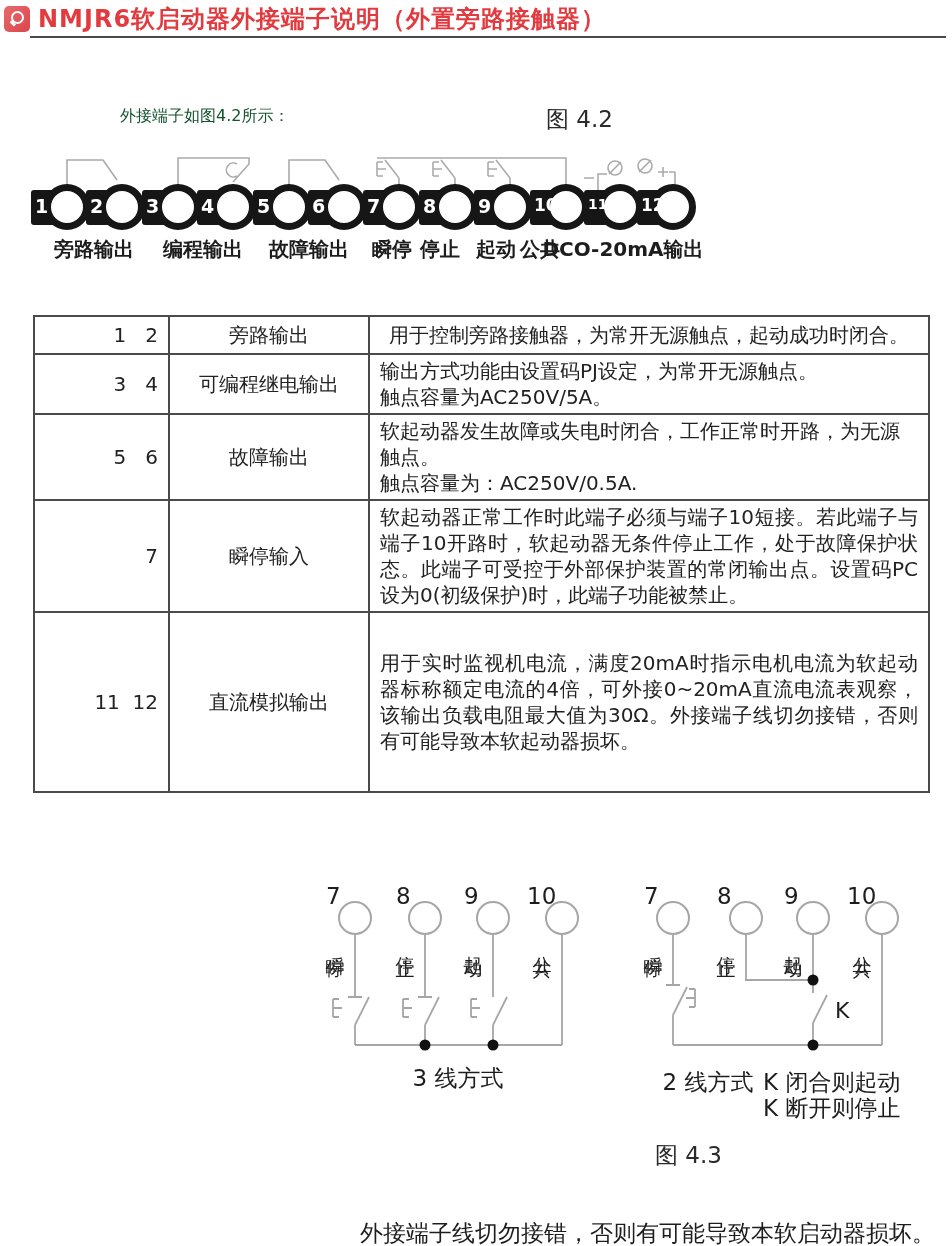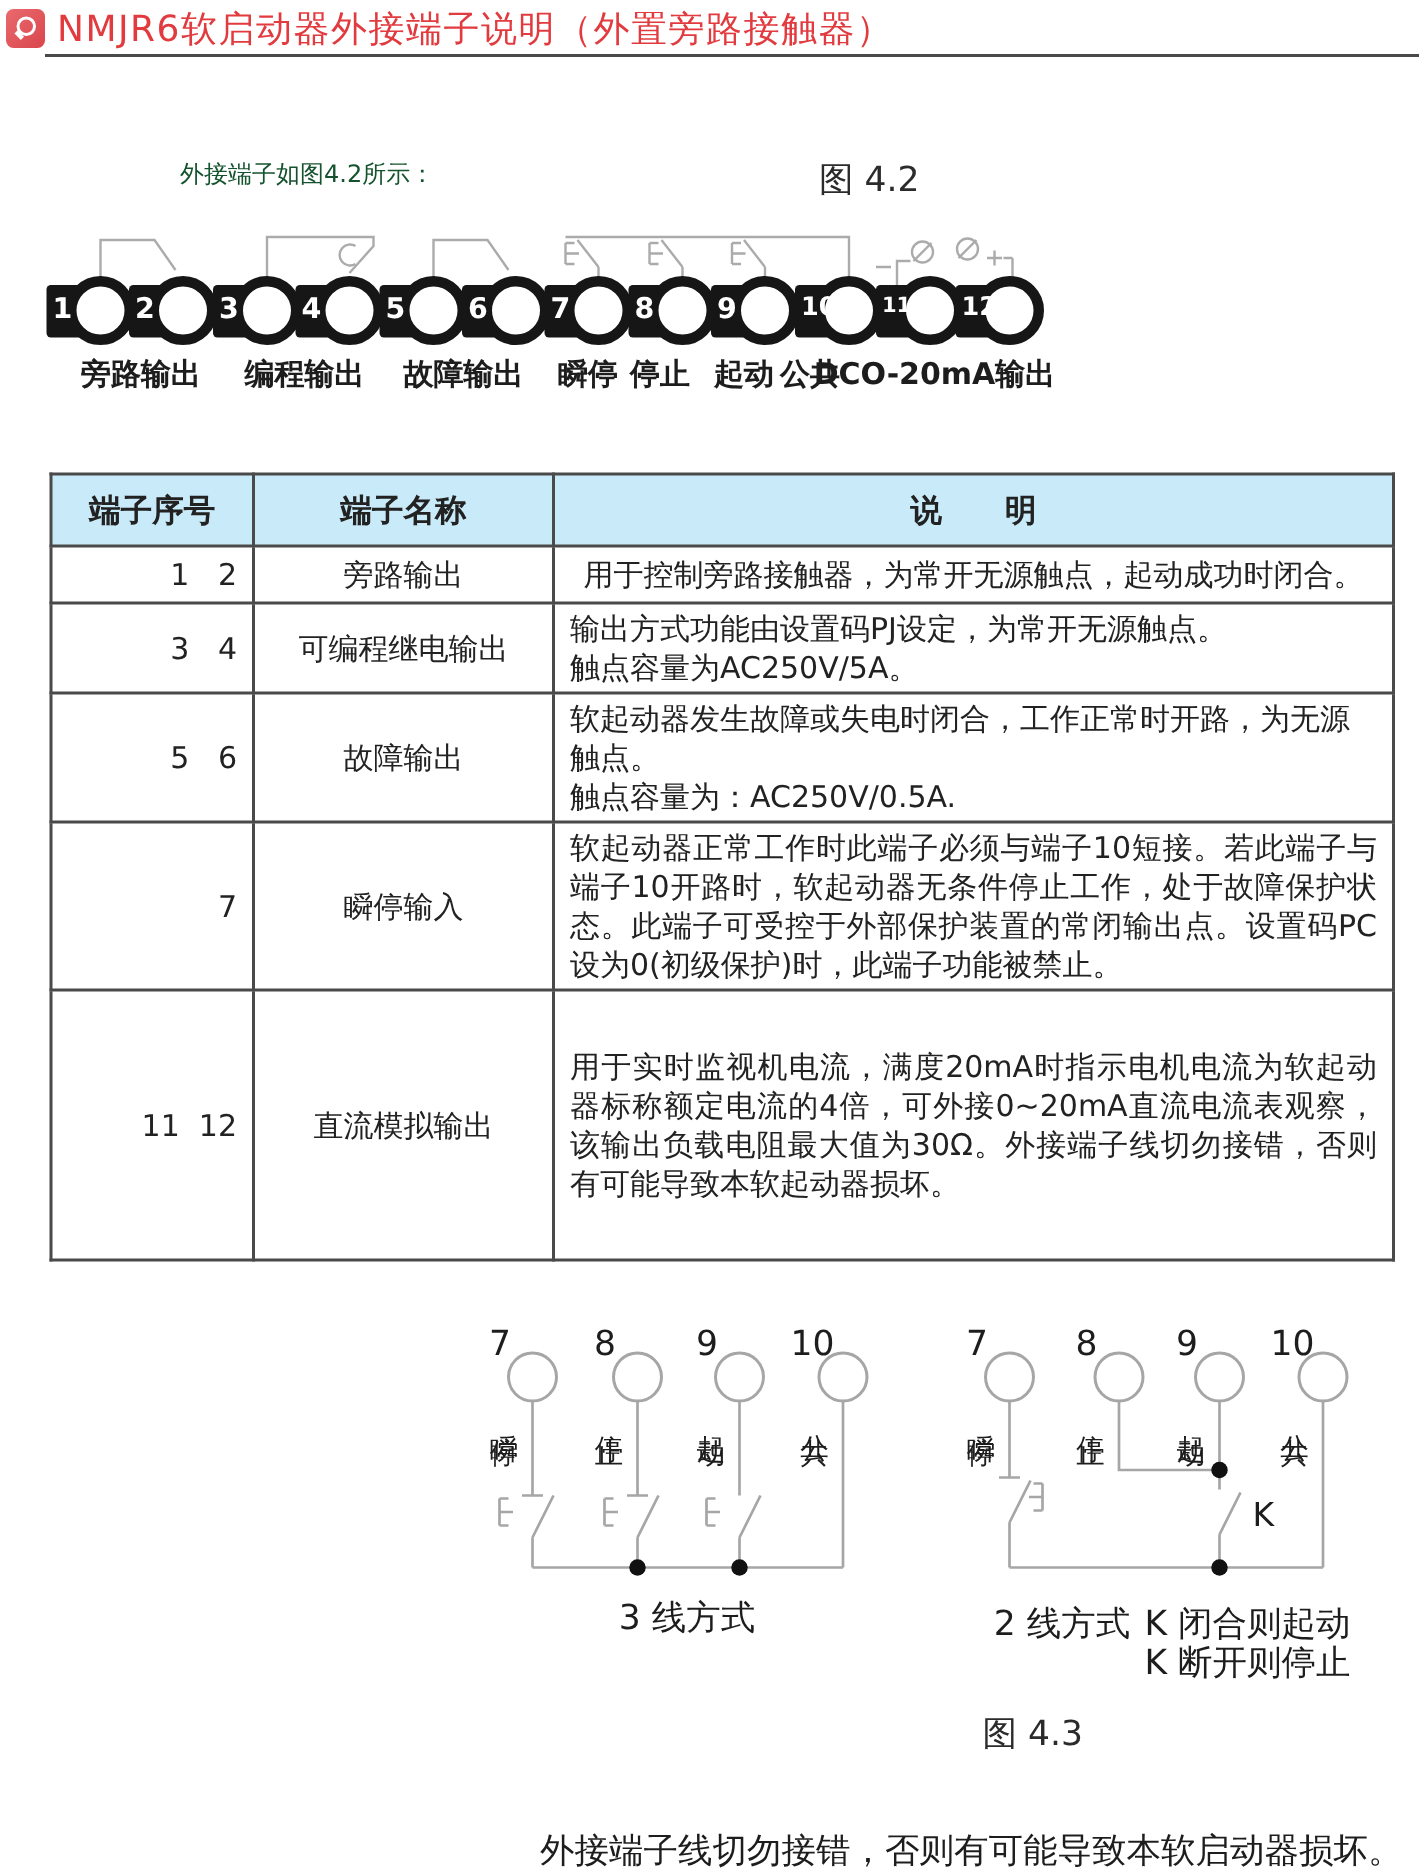--- a/index.html
+++ b/index.html
@@ -7,21 +7,21 @@
     width:952px;height:1246px;position:relative;background:#ffffff;
     font-family:"DejaVu Sans","Liberation Sans",sans-serif;
     color:#222;overflow:hidden;
   }
   .abs{position:absolute;}
   
   #title-bar{position:absolute;left:4px;top:3px;display:flex;align-items:center;gap:8px;}
   #mag-icon{width:26px;height:26px;border-radius:5px;background:linear-gradient(135deg,#e96a6e,#d9464c);position:relative;flex:0 0 auto;}
   #mag-icon .lens{position:absolute;left:7px;top:5px;width:9px;height:9px;border:2.5px solid #fff;border-radius:50%;}
   #mag-icon .handle{position:absolute;left:6px;top:16px;width:6px;height:2.5px;background:#fff;transform:rotate(45deg);}
-  #page-title{font-size:24px;font-weight:400;color:#e23b3f;letter-spacing:1px;white-space:nowrap;}
+  #page-title{font-size:24px;font-weight:700;color:#e23b3f;letter-spacing:1px;white-space:nowrap;}
   #title-divider{position:absolute;left:30px;top:36px;width:916px;height:2px;background:#4a4a4a;}
   
   #fig42-caption-left{left:120px;top:106px;font-size:16px;color:#14532d;}
   #fig42-caption-right{left:530px;top:104px;font-size:23px;color:#2b2b2b;margin-left:16px;}
   
   #terminal-strip{left:33px;top:150px;width:680px;height:115px;}
   #strip-wiring{position:absolute;left:0;top:0;width:680px;height:40px;}
   .t-unit{position:absolute;top:34px;width:60px;height:50px;}
   .t-rect{position:absolute;left:0;top:6px;width:46px;height:35px;background:#161616;border-radius:3px;z-index:1;}
   .t-num{position:absolute;left:4px;top:13px;width:24px;color:#fff;font-size:19px;font-weight:bold;z-index:3;line-height:1;}
@@ -153,25 +153,20 @@
   <span class="group-label" style="left:590px">DCO-20mA输出</span>
 </div>
 
 <table id="terminals-table">
   <colgroup>
       <col style="width:135px">
       <col style="width:200px">
       <col style="width:560px">
     </colgroup>
   <tbody>
-      <tr>
-    <th>端子序号</th>
-    <th>端子名称</th>
-    <th>说　　明</th>
-  </tr>
   <tr class="r1">
     <td class="no-cell">1   2</td>
     <td class="name-cell">旁路输出</td>
     <td class="desc-cell desc-center">用于控制旁路接触器，为常开无源触点，起动成功时闭合。</td>
   </tr>
   <tr class="r2">
     <td class="no-cell">3   4</td>
     <td class="name-cell">可编程继电输出</td>
     <td class="desc-cell desc-left">输出方式功能由设置码PJ设定，为常开无源触点。
 触点容量为AC250V/5A。</td>

